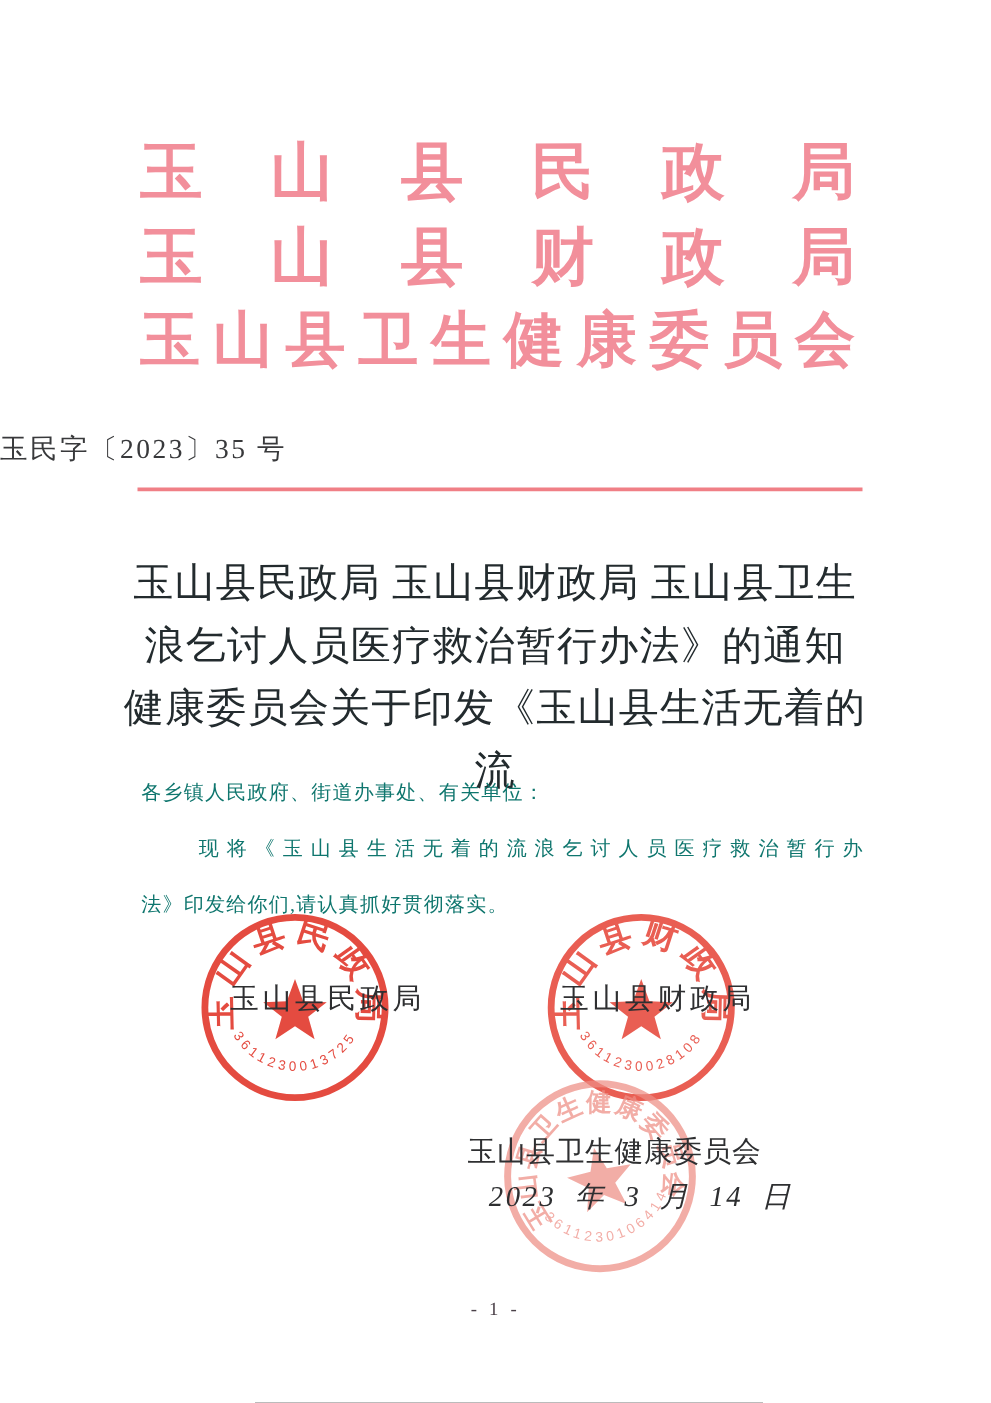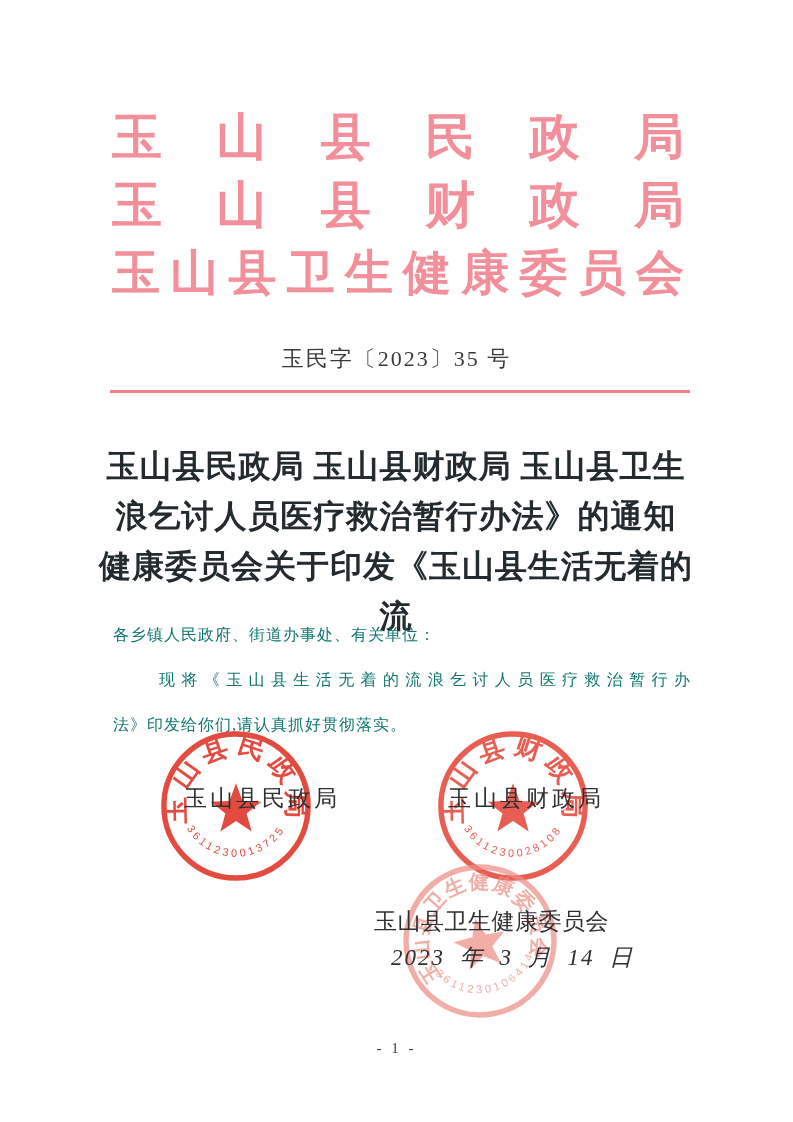--- a/index.html
+++ b/index.html
@@ -33,21 +33,21 @@
     line-height: 1;
   }
   .header-line.small { font-size: 48px; }
 
   
   .doc-number {
     position: absolute;
     top: 344px;
     left: 0;
     width: 100%;
-    text-align: center;
+    text-align: left;
     font-size: 22px;
     color: #38393b;
     letter-spacing: 2px;
   }
 
   
   .red-rule {
     position: absolute;
     top: 390px;
     left: 110px;
@@ -57,21 +57,21 @@
   }
 
   
   .title-block {
     position: absolute;
     top: 441px;
     left: 96px;
     width: 600px;
     text-align: center;
     color: #232b2e;
-    font-weight: bold;
+    font-weight: normal;
     font-size: 32px;
     line-height: 50px;
     letter-spacing: 1px;
   }
 
   
   .body-block {
     position: absolute;
     top: 612px;
     left: 113px;

